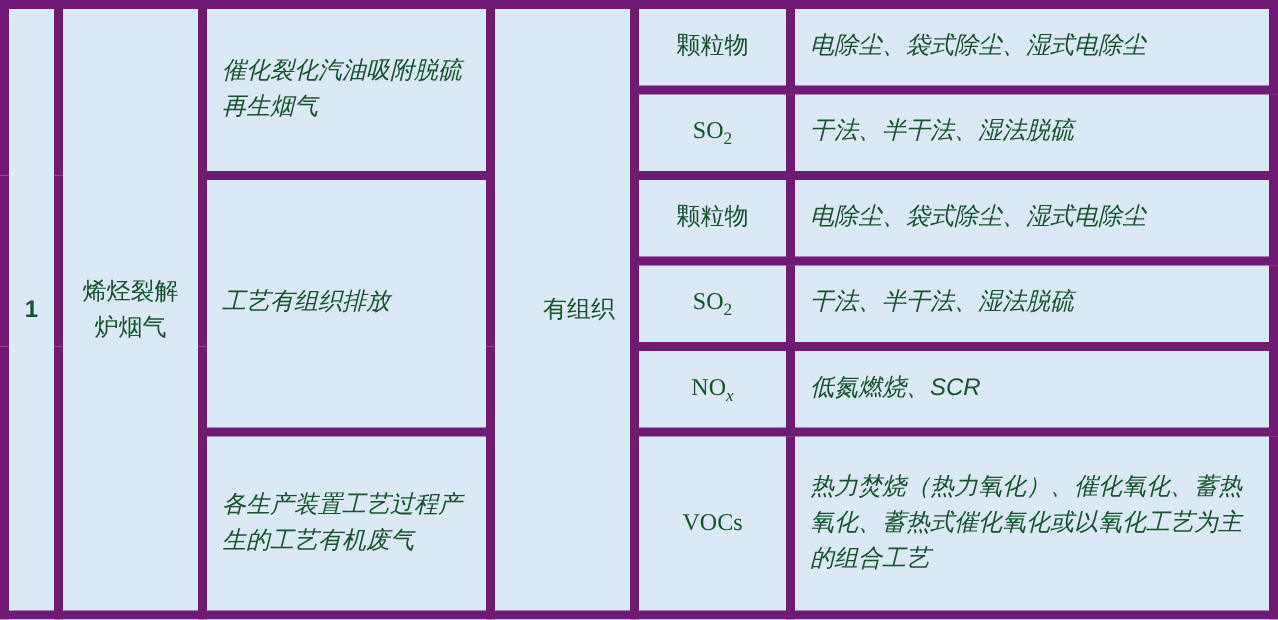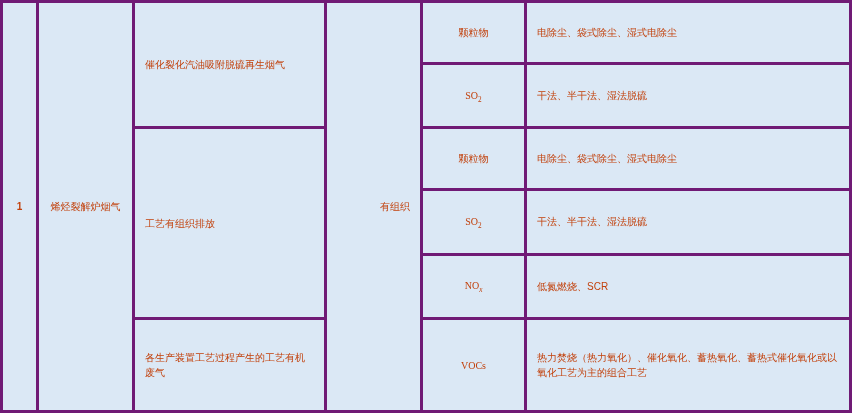--- a/index.html
+++ b/index.html
@@ -21,53 +21,55 @@
     box-sizing: border-box;
   }
   table.grid {
     border-collapse: collapse;
     width: 852px;
     height: 413px;
     table-layout: fixed;
     background: #dbe8f5;
   }
   table.grid td {
-    border: 3px solid #701a75;
+    border: 6px solid #701a75;
     background: #dbe8f5;
-    color: #c2410c;
-    font-size: 10px;
+    color: #14532d;
+    font-size: 16px;
     line-height: 1.5;
     padding: 6px 10px;
     vertical-align: middle;
     box-sizing: border-box;
   }
   td.num {
     text-align: center;
     font-weight: bold;
     width: 36px;
     font-size: 15px;
   }
   td.cat {
     text-align: center;
     width: 96px;
   }
   td.src {
     text-align: left;
     width: 192px;
+    font-style: italic;
   }
   td.org {
     text-align: right;
     width: 96px;
   }
   td.poll {
     text-align: center;
     width: 104px;
   }
   td.meas {
     text-align: left;
+    font-style: italic;
   }
   .sub {
     font-size: 0.72em;
     vertical-align: sub;
     line-height: 1;
   }
   .ital {
     font-style: italic;
     font-family: "Liberation Serif", serif;
   }

